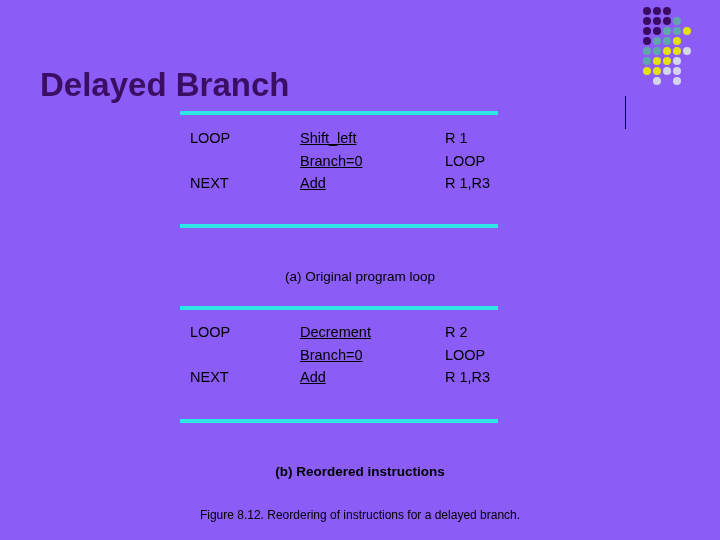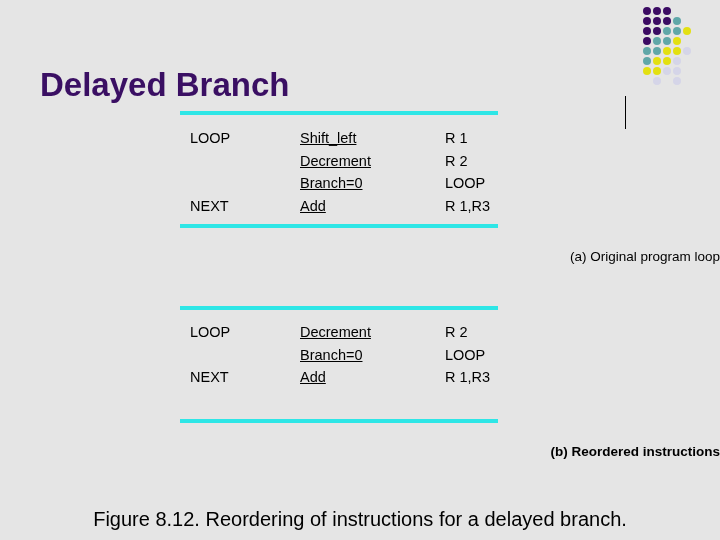--- a/index.html
+++ b/index.html
@@ -104,42 +104,43 @@
   .col-operand {
     display: inline-block;
     vertical-align: top;
   }
 
   
   .subcaption {
     position: absolute;
     left: 0;
     width: 720px;
-    text-align: right;
+    text-align: center;
     font-size: 13.5px;
     color: #000000;
+    margin-top: 20px;
   }
   #caption-a { top: 249px; }
   #caption-b { top: 444px; font-weight: bold; }
 
   
   #figure-caption {
     position: absolute;
     left: 0;
     top: 508px;
     width: 720px;
     text-align: center;
-    font-size: 20px;
+    font-size: 12px;
     color: #000000;
   }
 </style>
 </head>
 <body>
 
-<div id="slide" style="background: #e5e5e5;">
+<div id="slide" style="background: #8b5cf6;">
 
   <div id="dot-grid">
       <div class="dot" style="left: 0px; top: 0px; width: 8px; height: 8px; background: rgb(59, 11, 99);"></div>
       <div class="dot" style="left: 10px; top: 0px; width: 8px; height: 8px; background: rgb(59, 11, 99);"></div>
       <div class="dot" style="left: 20px; top: 0px; width: 8px; height: 8px; background: rgb(59, 11, 99);"></div>
       <div class="dot" style="left: 0px; top: 10px; width: 8px; height: 8px; background: rgb(59, 11, 99);"></div>
       <div class="dot" style="left: 10px; top: 10px; width: 8px; height: 8px; background: rgb(59, 11, 99);"></div>
       <div class="dot" style="left: 20px; top: 10px; width: 8px; height: 8px; background: rgb(59, 11, 99);"></div>
       <div class="dot" style="left: 30px; top: 10px; width: 8px; height: 8px; background: rgb(95, 167, 168);"></div>
       <div class="dot" style="left: 0px; top: 20px; width: 8px; height: 8px; background: rgb(59, 11, 99);"></div>
@@ -170,21 +171,20 @@
 
   <div id="page-title" style="color: rgb(58, 15, 99);">Delayed Branch</div>
 
   <div id="title-vrule"></div>
 
   <div class="hrule" id="rule-a-top" style="background: rgb(46, 230, 230);"></div>
   <div class="hrule" id="rule-a-bottom" style="background: rgb(46, 230, 230);"></div>
 
   <div class="code-table" id="table-a">
       <div class="code-row"><span class="col-label">LOOP</span><span class="col-op">Shift_left</span><span class="col-operand">R 1</span></div>
-      <div class="code-row"><span class="col-label"></span><span class="col-op">Decrement</span><span class="col-operand">R 2</span></div>
       <div class="code-row"><span class="col-label"></span><span class="col-op">Branch=0</span><span class="col-operand">LOOP</span></div>
       <div class="code-row"><span class="col-label">NEXT</span><span class="col-op">Add</span><span class="col-operand">R 1,R3</span></div>
     </div>
 
   <div class="subcaption" id="caption-a">(a) Original program loop</div>
 
   <div class="hrule" id="rule-b-top" style="background: rgb(46, 230, 230);"></div>
   <div class="hrule" id="rule-b-bottom" style="background: rgb(46, 230, 230);"></div>
 
   <div class="code-table" id="table-b">

